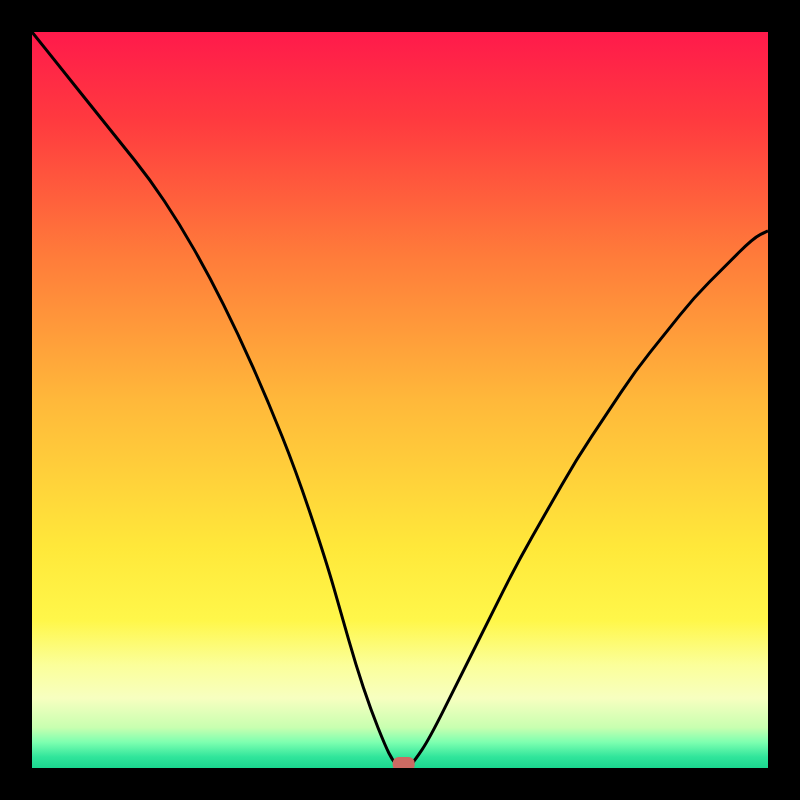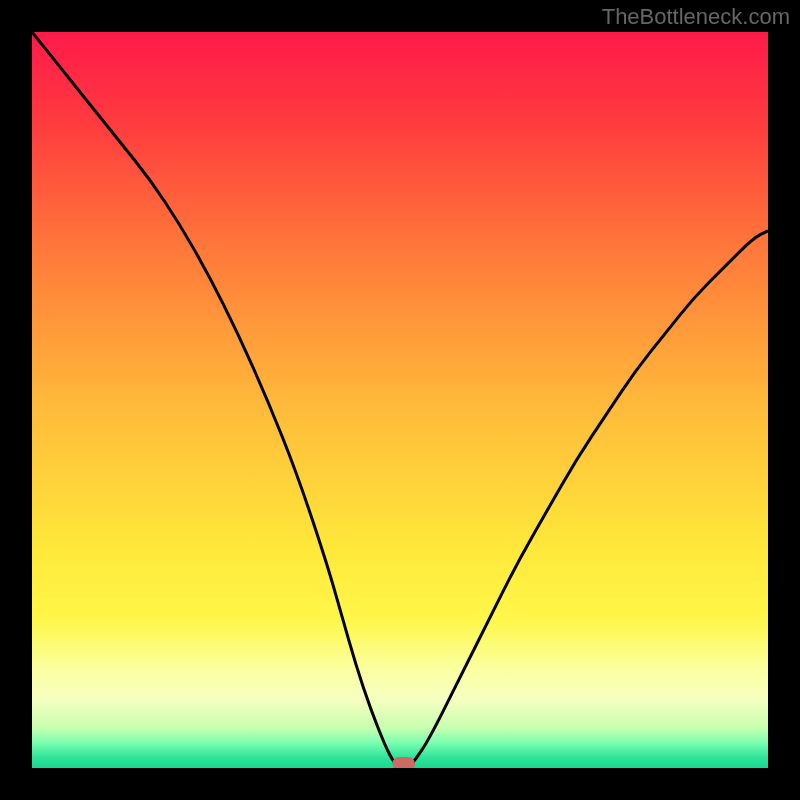--- a/index.html
+++ b/index.html
@@ -52,21 +52,20 @@
     fill: #cc6a63;
     rx: 6;
     ry: 6;
   }
 </style>
 </head>
 <body>
 
 <div class="frame">
 
-  <div class="watermark">TheBottleneck.com</div>
 
   <div class="plot-area">
     <svg viewBox="0 0 736 736" preserveAspectRatio="none">
       <defs>
         <linearGradient id="bg-grad" x1="0" y1="0" x2="0" y2="1">
         <stop offset="0%" stop-color="#ff1a4b"></stop>
             <stop offset="12%" stop-color="#ff3a3f"></stop>
             <stop offset="30%" stop-color="#ff7a3a"></stop>
             <stop offset="50%" stop-color="#ffb83a"></stop>
             <stop offset="70%" stop-color="#ffe83a"></stop>

